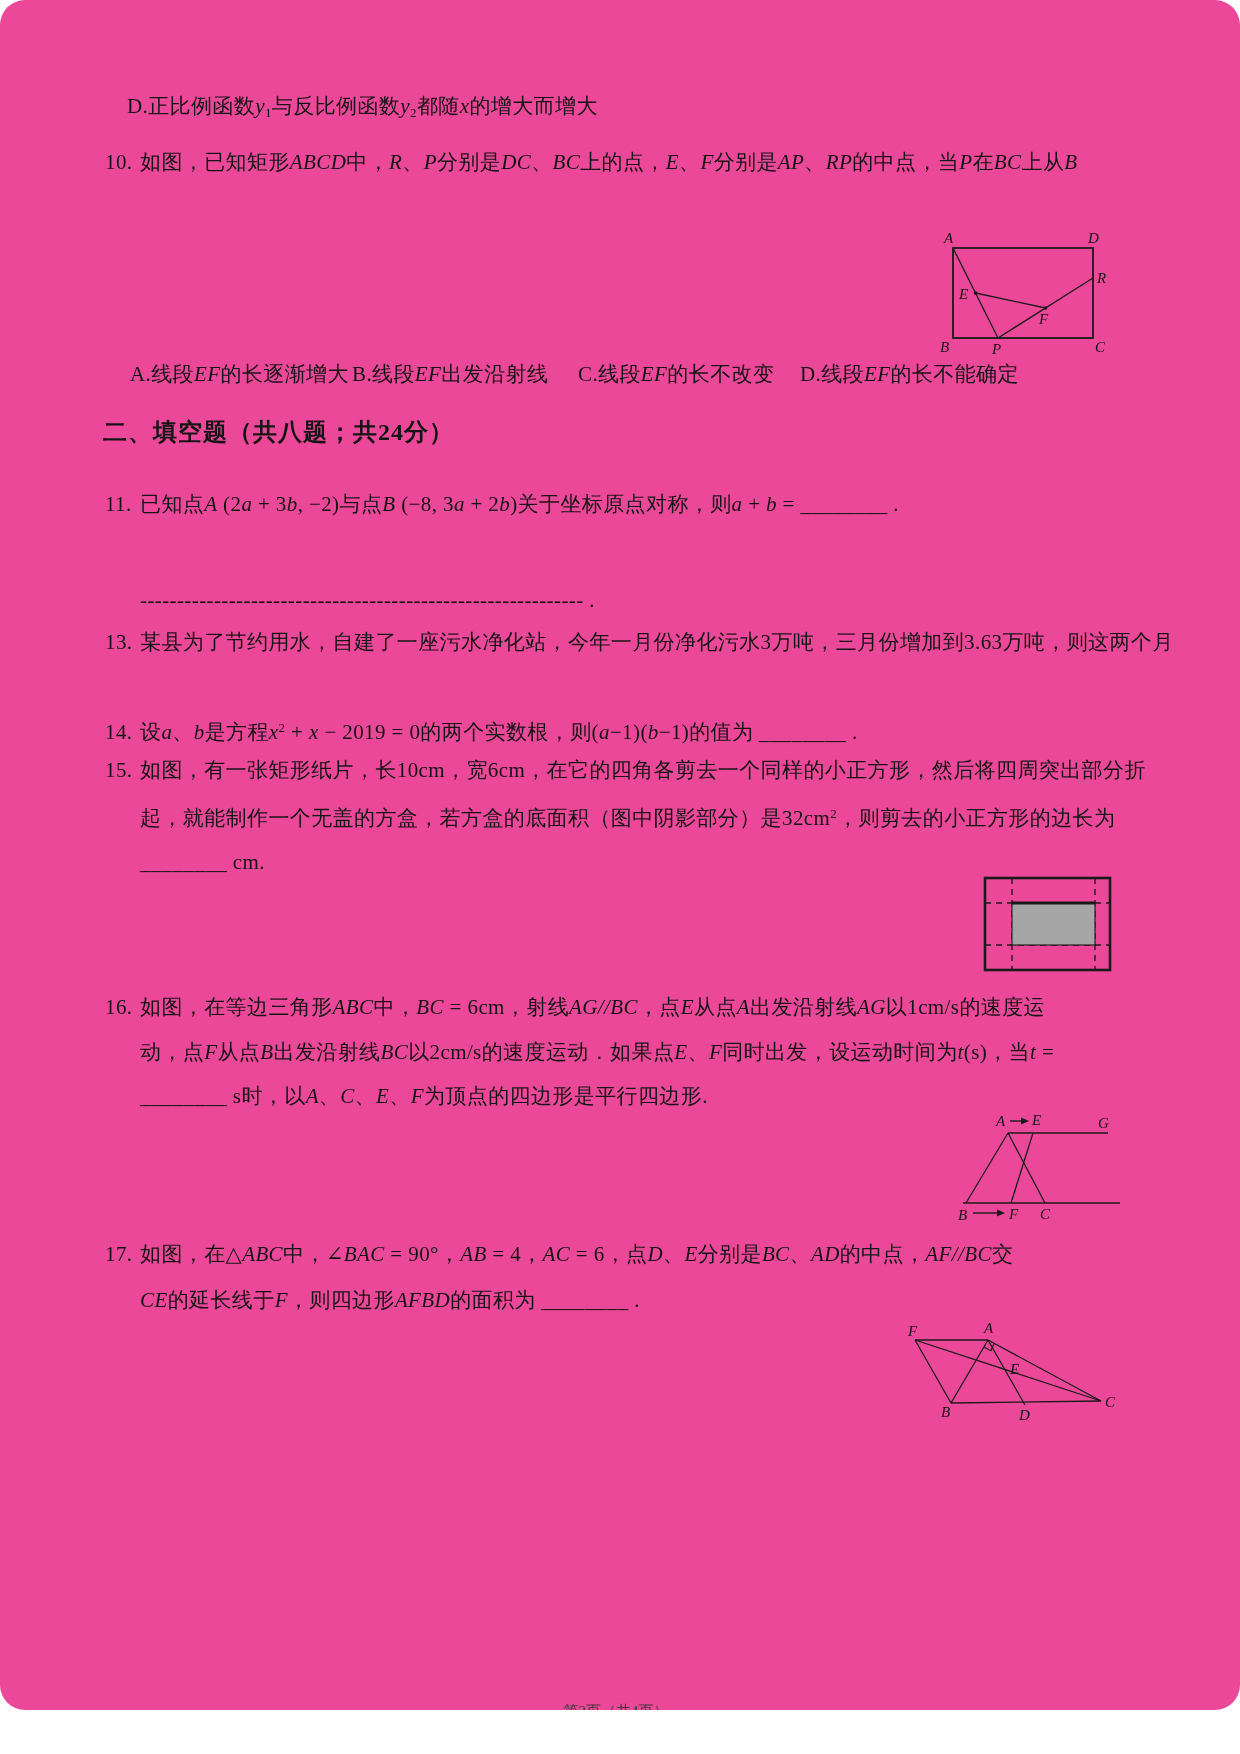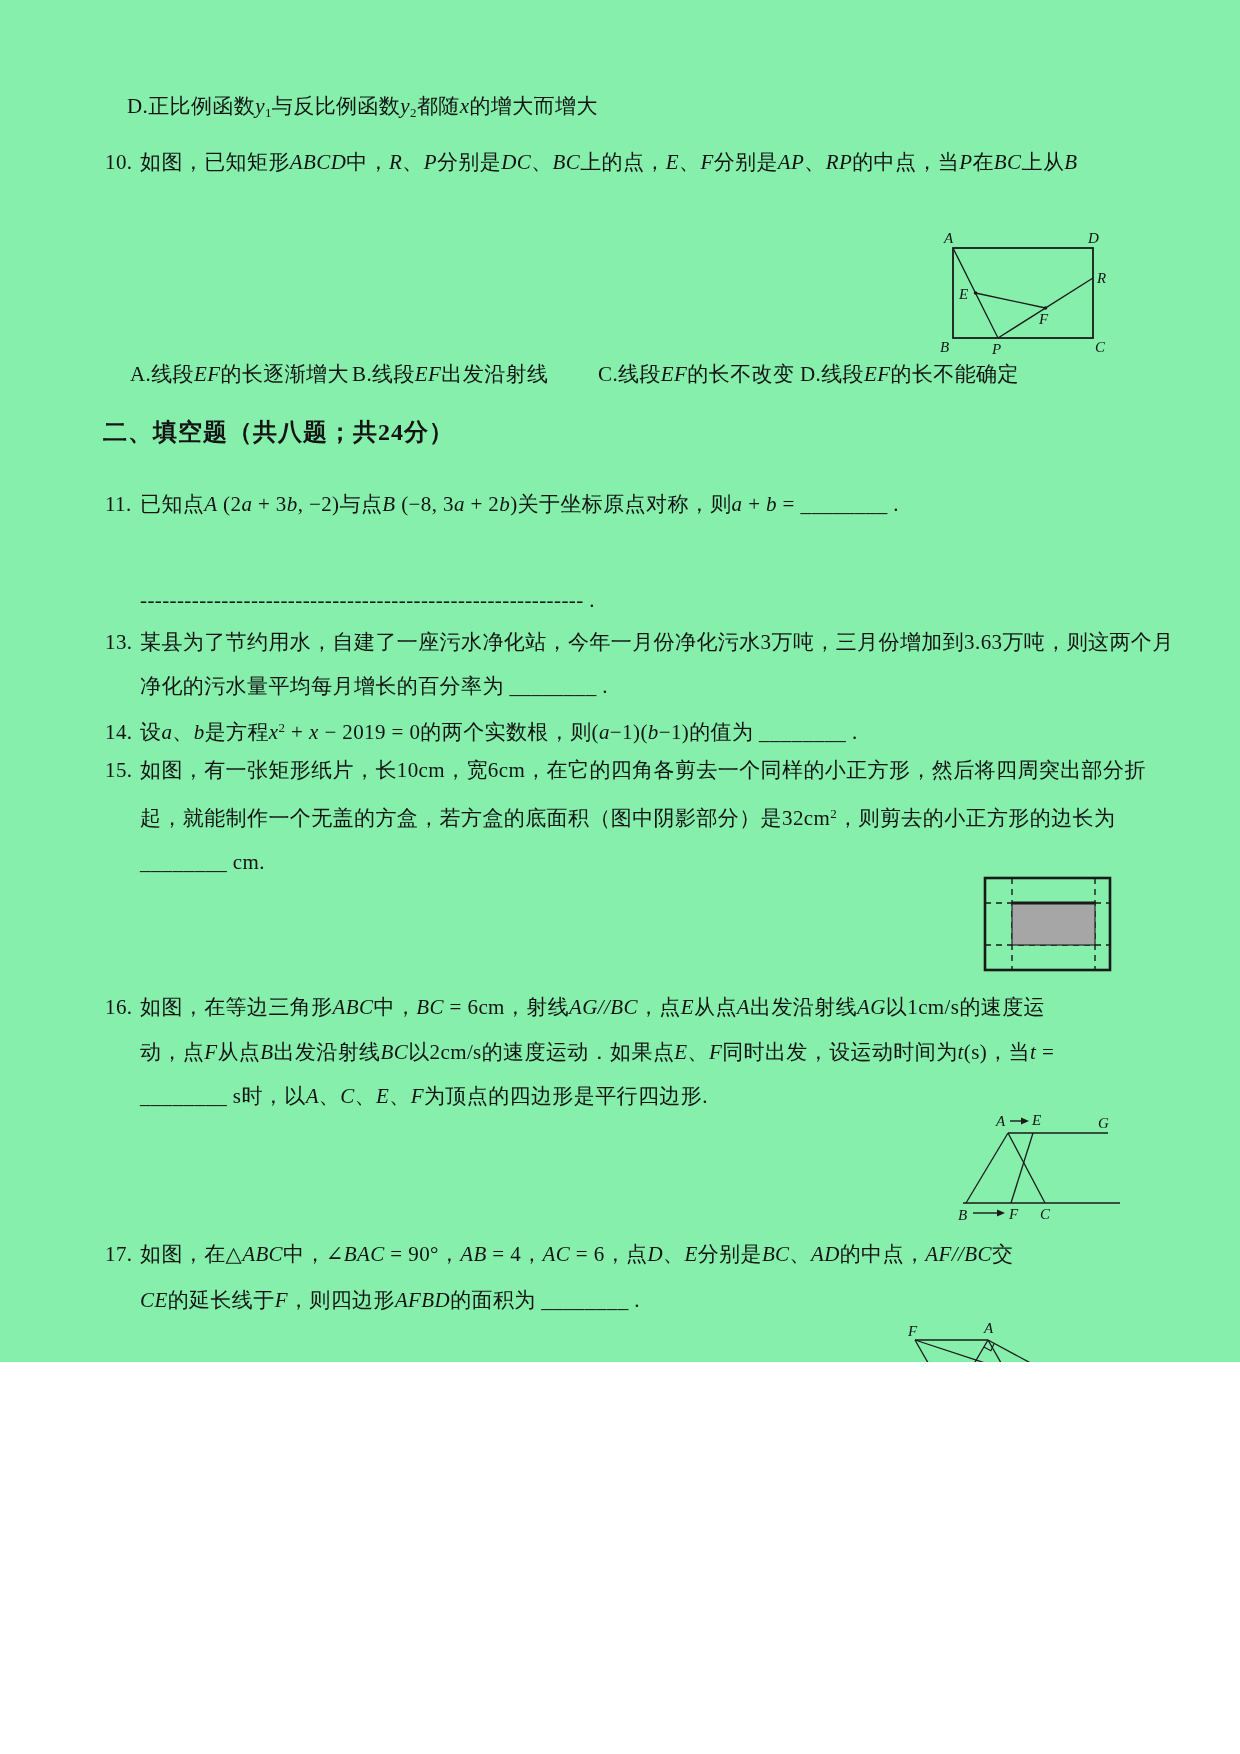--- a/index.html
+++ b/index.html
@@ -1,17 +1,17 @@
 <!DOCTYPE html>
 <html><head>
 <meta charset="utf-8">
 <style>
   html,body{margin:0;padding:0;background:#ffffff;}
-  .page{position:relative;width:1240px;height:1362px;background:#86efac;overflow:hidden;
-        font-family:"Liberation Serif","DejaVu Serif",serif;color:#141414;}
+  .page{position:relative;width:1240px;height:1710px;background:#ec4899;overflow:hidden;
+        font-family:"Liberation Serif","DejaVu Serif",serif;color:#141414;border-radius:25px;}
   .tline{position:absolute;font-size:21px;line-height:28px;white-space:nowrap;letter-spacing:0.4px;}
   .qnum{display:inline-block;width:35px;}
   .seg-n{font-style:normal;}
   .seg-m{font-style:italic;font-family:"Liberation Serif","DejaVu Serif",serif;}
   .seg-sub{font-size:13px;vertical-align:-4px;}
   .seg-sup{font-size:13px;vertical-align:7px;}
   .sec-title{font-size:24px;font-weight:bold;letter-spacing:1px;text-align:center;}
   .footer{position:absolute;left:0;right:8px;top:1702px;text-align:center;font-size:15px;color:#3a3a3a;}
   svg{position:absolute;overflow:visible;}
   svg line, svg polyline, svg rect.frame{stroke:#1a1a1a;fill:none;}
@@ -40,35 +40,34 @@
     <text x="0" y="127">B</text>
     <text x="155" y="127">C</text>
     <text x="157" y="58">R</text>
     <text x="52" y="129">P</text>
     <text x="19" y="74">E</text>
     <text x="99" y="99">F</text>
   </svg>
 
   <div class="tline" style="left:130px;top:360px;"><span class="seg-n">A.线段</span><span class="seg-m">EF</span><span class="seg-n">的长逐渐增大</span></div>
   <div class="tline" style="left:352px;top:360px;"><span class="seg-n">B.线段</span><span class="seg-m">EF</span><span class="seg-n">出发沿射线</span></div>
-  <div class="tline" style="left:578px;top:360px;margin-left:20px;"><span class="seg-n">C.线段</span><span class="seg-m">EF</span><span class="seg-n">的长不改变</span></div>
+  <div class="tline" style="left:578px;top:360px;"><span class="seg-n">C.线段</span><span class="seg-m">EF</span><span class="seg-n">的长不改变</span></div>
   <div class="tline" style="left:800px;top:360px;"><span class="seg-n">D.线段</span><span class="seg-m">EF</span><span class="seg-n">的长不能确定</span></div>
 
   <div class="tline sec-title" style="left:103px;top:418px;">二、填空题（共八题；共24分）</div>
 
   <div class="tline" style="left:105px;top:490px;">
     <span class="qnum">11.</span><span><span class="seg-n">已知点</span><span class="seg-m">A</span><span class="seg-n"> (2</span><span class="seg-m">a</span><span class="seg-n"> + 3</span><span class="seg-m">b</span><span class="seg-n">, −2)与点</span><span class="seg-m">B</span><span class="seg-n"> (−8, 3</span><span class="seg-m">a</span><span class="seg-n"> + 2</span><span class="seg-m">b</span><span class="seg-n">)关于坐标原点对称，则</span><span class="seg-m">a</span><span class="seg-n"> + </span><span class="seg-m">b</span><span class="seg-n"> = ________ .</span></span>
   </div>
 
   <div class="tline" style="left:140px;top:586px;"><span class="seg-n">------------------------------------------------------------ .</span></div>
 
   <div class="tline" style="left:105px;top:628px;">
     <span class="qnum">13.</span><span><span class="seg-n">某县为了节约用水，自建了一座污水净化站，今年一月份净化污水3万吨，三月份增加到3.63万吨，则这两个月</span></span>
   </div>
-  <div class="tline" style="left:140px;top:672px;"><span class="seg-n">净化的污水量平均每月增长的百分率为 ________ .</span></div>
 
   <div class="tline" style="left:105px;top:714px;">
     <span class="qnum">14.</span><span><span class="seg-n">设</span><span class="seg-m">a</span><span class="seg-n">、</span><span class="seg-m">b</span><span class="seg-n">是方程</span><span class="seg-m">x</span><span class="seg-sup">2</span><span class="seg-n"> + </span><span class="seg-m">x</span><span class="seg-n"> − 2019 = 0的两个实数根，则(</span><span class="seg-m">a</span><span class="seg-n">−1)(</span><span class="seg-m">b</span><span class="seg-n">−1)的值为 ________ .</span></span>
   </div>
 
   <div class="tline" style="left:105px;top:756px;">
     <span class="qnum">15.</span><span><span class="seg-n">如图，有一张矩形纸片，长10cm，宽6cm，在它的四角各剪去一个同样的小正方形，然后将四周突出部分折</span></span>
   </div>
   <div class="tline" style="left:140px;top:800px;"><span class="seg-n">起，就能制作一个无盖的方盒，若方盒的底面积（图中阴影部分）是32cm</span><span class="seg-sup">2</span><span class="seg-n">，则剪去的小正方形的边长为</span></div>
   <div class="tline" style="left:140px;top:848px;"><span class="seg-n">________ cm.</span></div>

